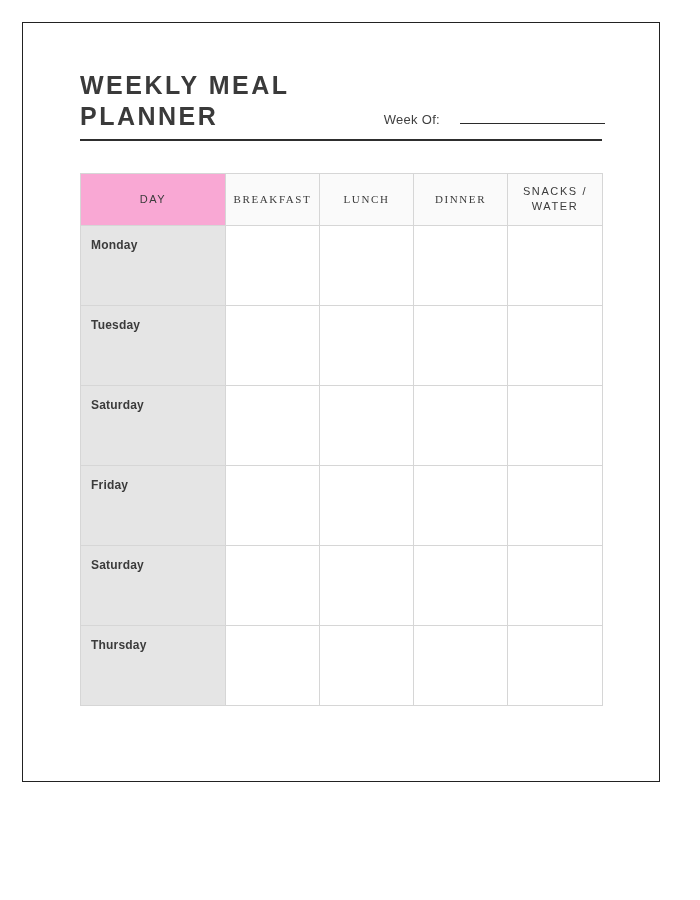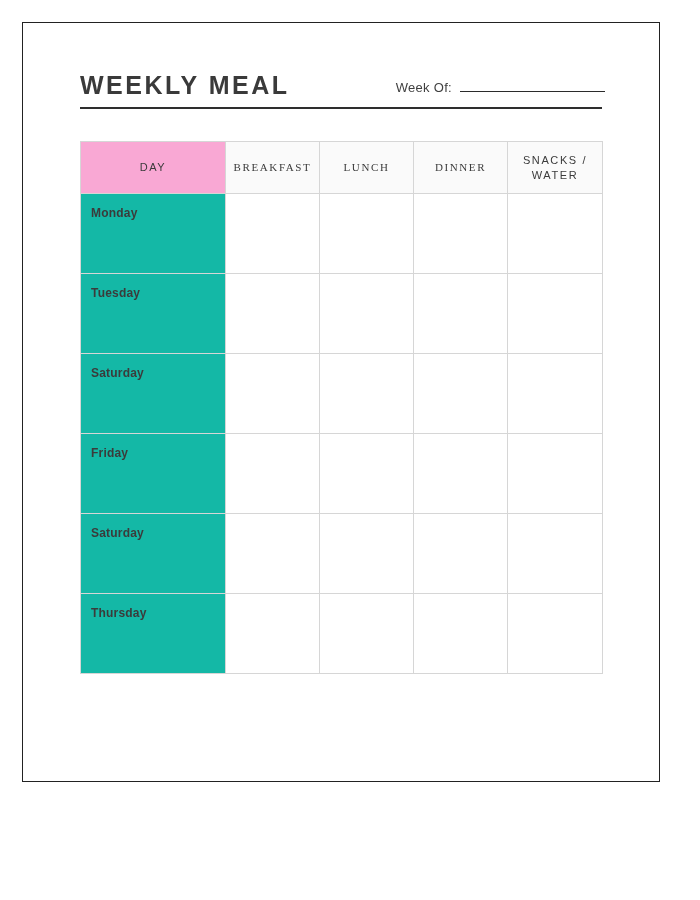--- a/index.html
+++ b/index.html
@@ -55,21 +55,21 @@
     line-height: 1.25;
     color: #3a3a3a;
     margin: 0;
     width: 270px;
     text-transform: uppercase;
   }
 
   .week-of {
     display: flex;
     align-items: baseline;
-    gap: 8px;
+    gap: 20px;
     padding-bottom: 6px;
     white-space: nowrap;
   }
   .week-of-label {
     font-size: 13px;
     color: #3f3f3f;
     letter-spacing: 0.3px;
   }
   .week-of-line {
     display: inline-block;
@@ -111,21 +111,21 @@
   }
   .planner thead th.day-head {
     background: #f9a8d4;
   }
   .col-day   { width: 145px; }
   .col-meal  { width: 94px; font-family: Liberation Serif, serif; }
   .col-snack { width: 95px; }
 
   .planner tbody tr { height: 80px; }
   .planner tbody td.day-cell {
-    background: #14b8a6;
+    background: #e5e5e5;
     padding: 12px 0 0 10px;
     vertical-align: top;
     font-size: 12px;
     font-weight: bold;
     color: #3b3b3b;
     letter-spacing: 0.2px;
   }
   .planner tbody td.entry-cell {
     background: #ffffff;
   }
@@ -134,20 +134,21 @@
 <body>
 
 <div class="page">
   <div class="sheet-border"></div>
 
   <div class="content">
 
     <div class="header-row">
       <h1 class="title">
         <span>WEEKLY MEAL</span><br>
+        <span>PLANNER</span>
       </h1>
 
       <div class="week-of">
         <span class="week-of-label">Week Of:</span>
         <span class="week-of-line"></span>
       </div>
     </div>
 
     <div class="title-rule"></div>
 

